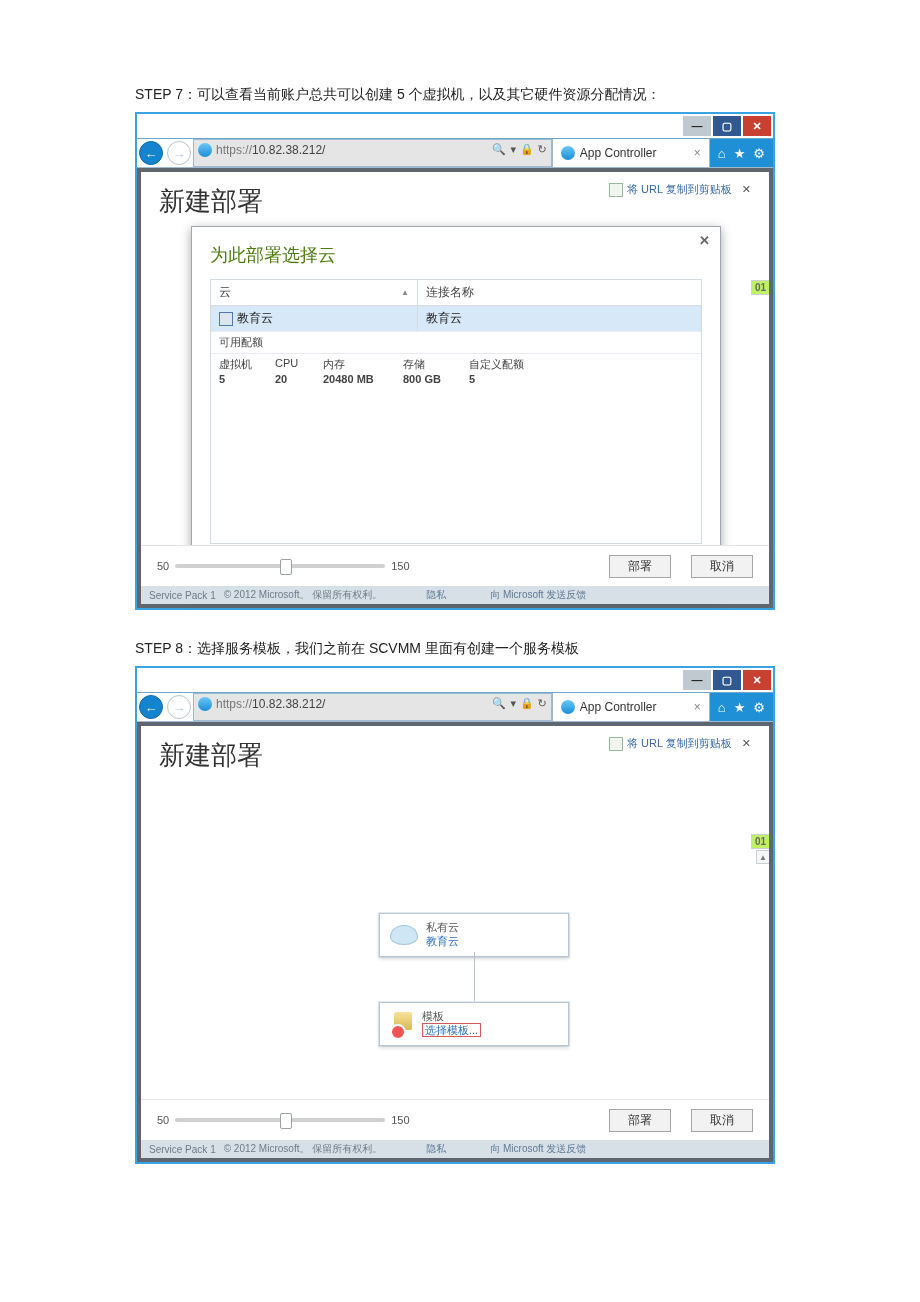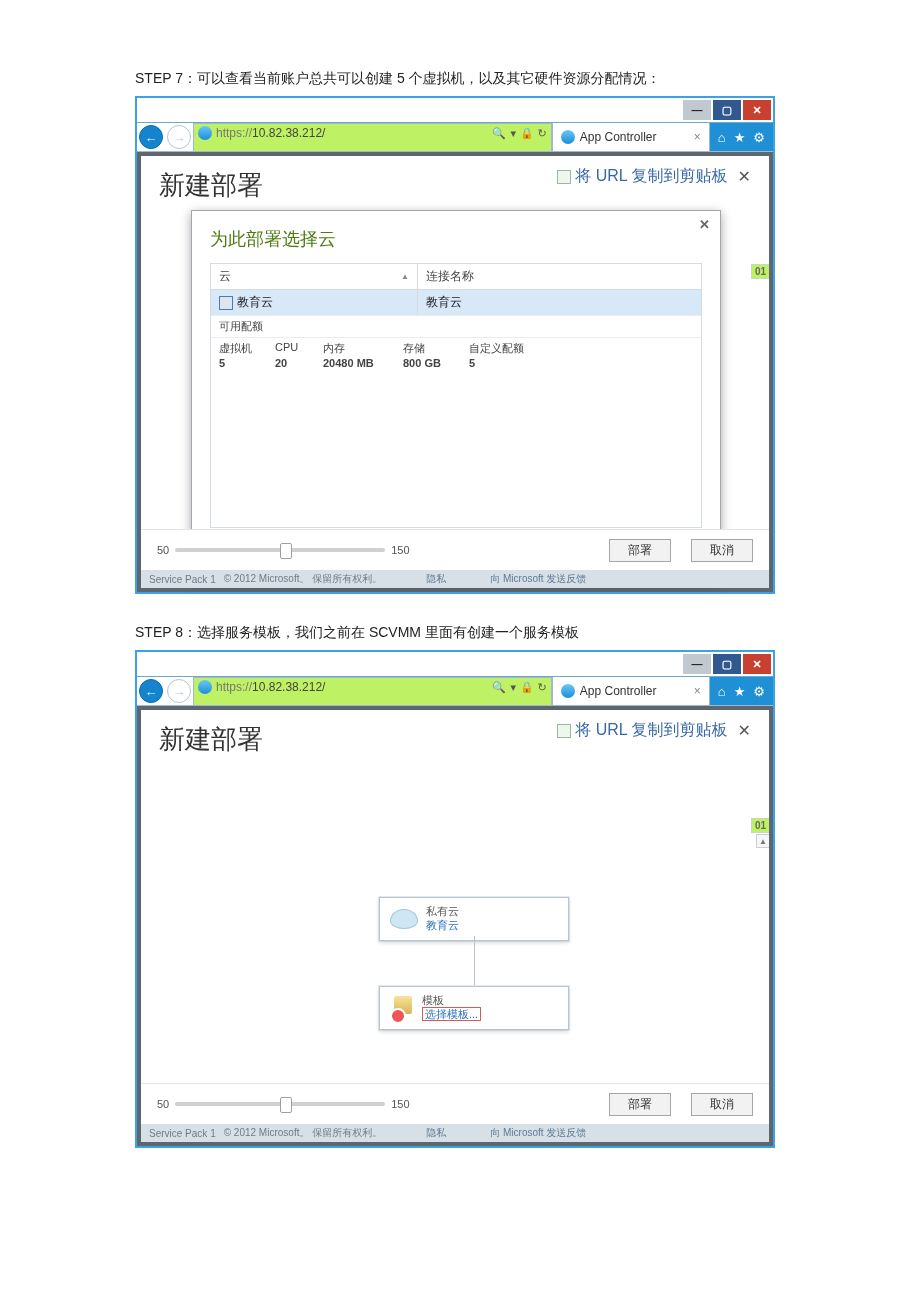--- a/index.html
+++ b/index.html
@@ -8,21 +8,21 @@
     font-family: "Microsoft YaHei", "Segoe UI", Arial, sans-serif;
     font-size: 13px;
     color: #222;
     width: 920px;
   }
   .page {
     padding: 60px 135px 40px 135px;
   }
   .step-caption {
     font-size: 14px;
-    margin: 10px 0 8px 0;
+    margin: 26px 0 8px 0;
     color: #222;
   }
 
   
   .win {
     border: 2px solid #3aa3e3;
     background: #fff;
     width: 640px;
     box-sizing: border-box;
     margin-bottom: 30px;
@@ -69,24 +69,24 @@
   }
   .fwd-circle {
     width:22px;height:22px;border-radius:50%;
     border:1px solid #b5c6d0;
     display:flex;align-items:center;justify-content:center;
     color:#b5c6d0;font-size:13px;
   }
   .addr-box {
     flex:1;
     display:flex;
-    align-items:flex-end;
+    align-items:flex-start;
     border:1px solid #9fbad0;
-    background:#bef264;
-    padding:16px 4px;
+    background:#e5e5e5;
+    padding:3px 4px;
     font-size:12px;
     color:#888;
   }
   .addr-box .ie-icon {
     width:14px;height:14px;border-radius:50%;
     background:linear-gradient(#6cc7f5,#1b8ed8);
     margin-right:4px;
   }
   .addr-box .url-dim { color:#777; }
   .addr-box .url-dark { color:#444; }
@@ -136,21 +136,21 @@
   }
   .panel h1 {
     font-size:26px;
     font-weight:300;
     margin:0 0 4px 0;
     color:#333;
   }
   .copy-url {
     position:absolute;
     top:10px;right:18px;
-    font-size:16px;color:#3969a5;
+    font-size:11px;color:#3969a5;
     display:flex;align-items:center;gap:4px;
   }
   .copy-url .doc-icon {
     width:12px;height:12px;border:1px solid #98b9a0;background:#eef6ee;display:inline-block;
   }
   .copy-url .x { margin-left:6px;color:#555;}
 
   
   .dialog {
     position:absolute;

